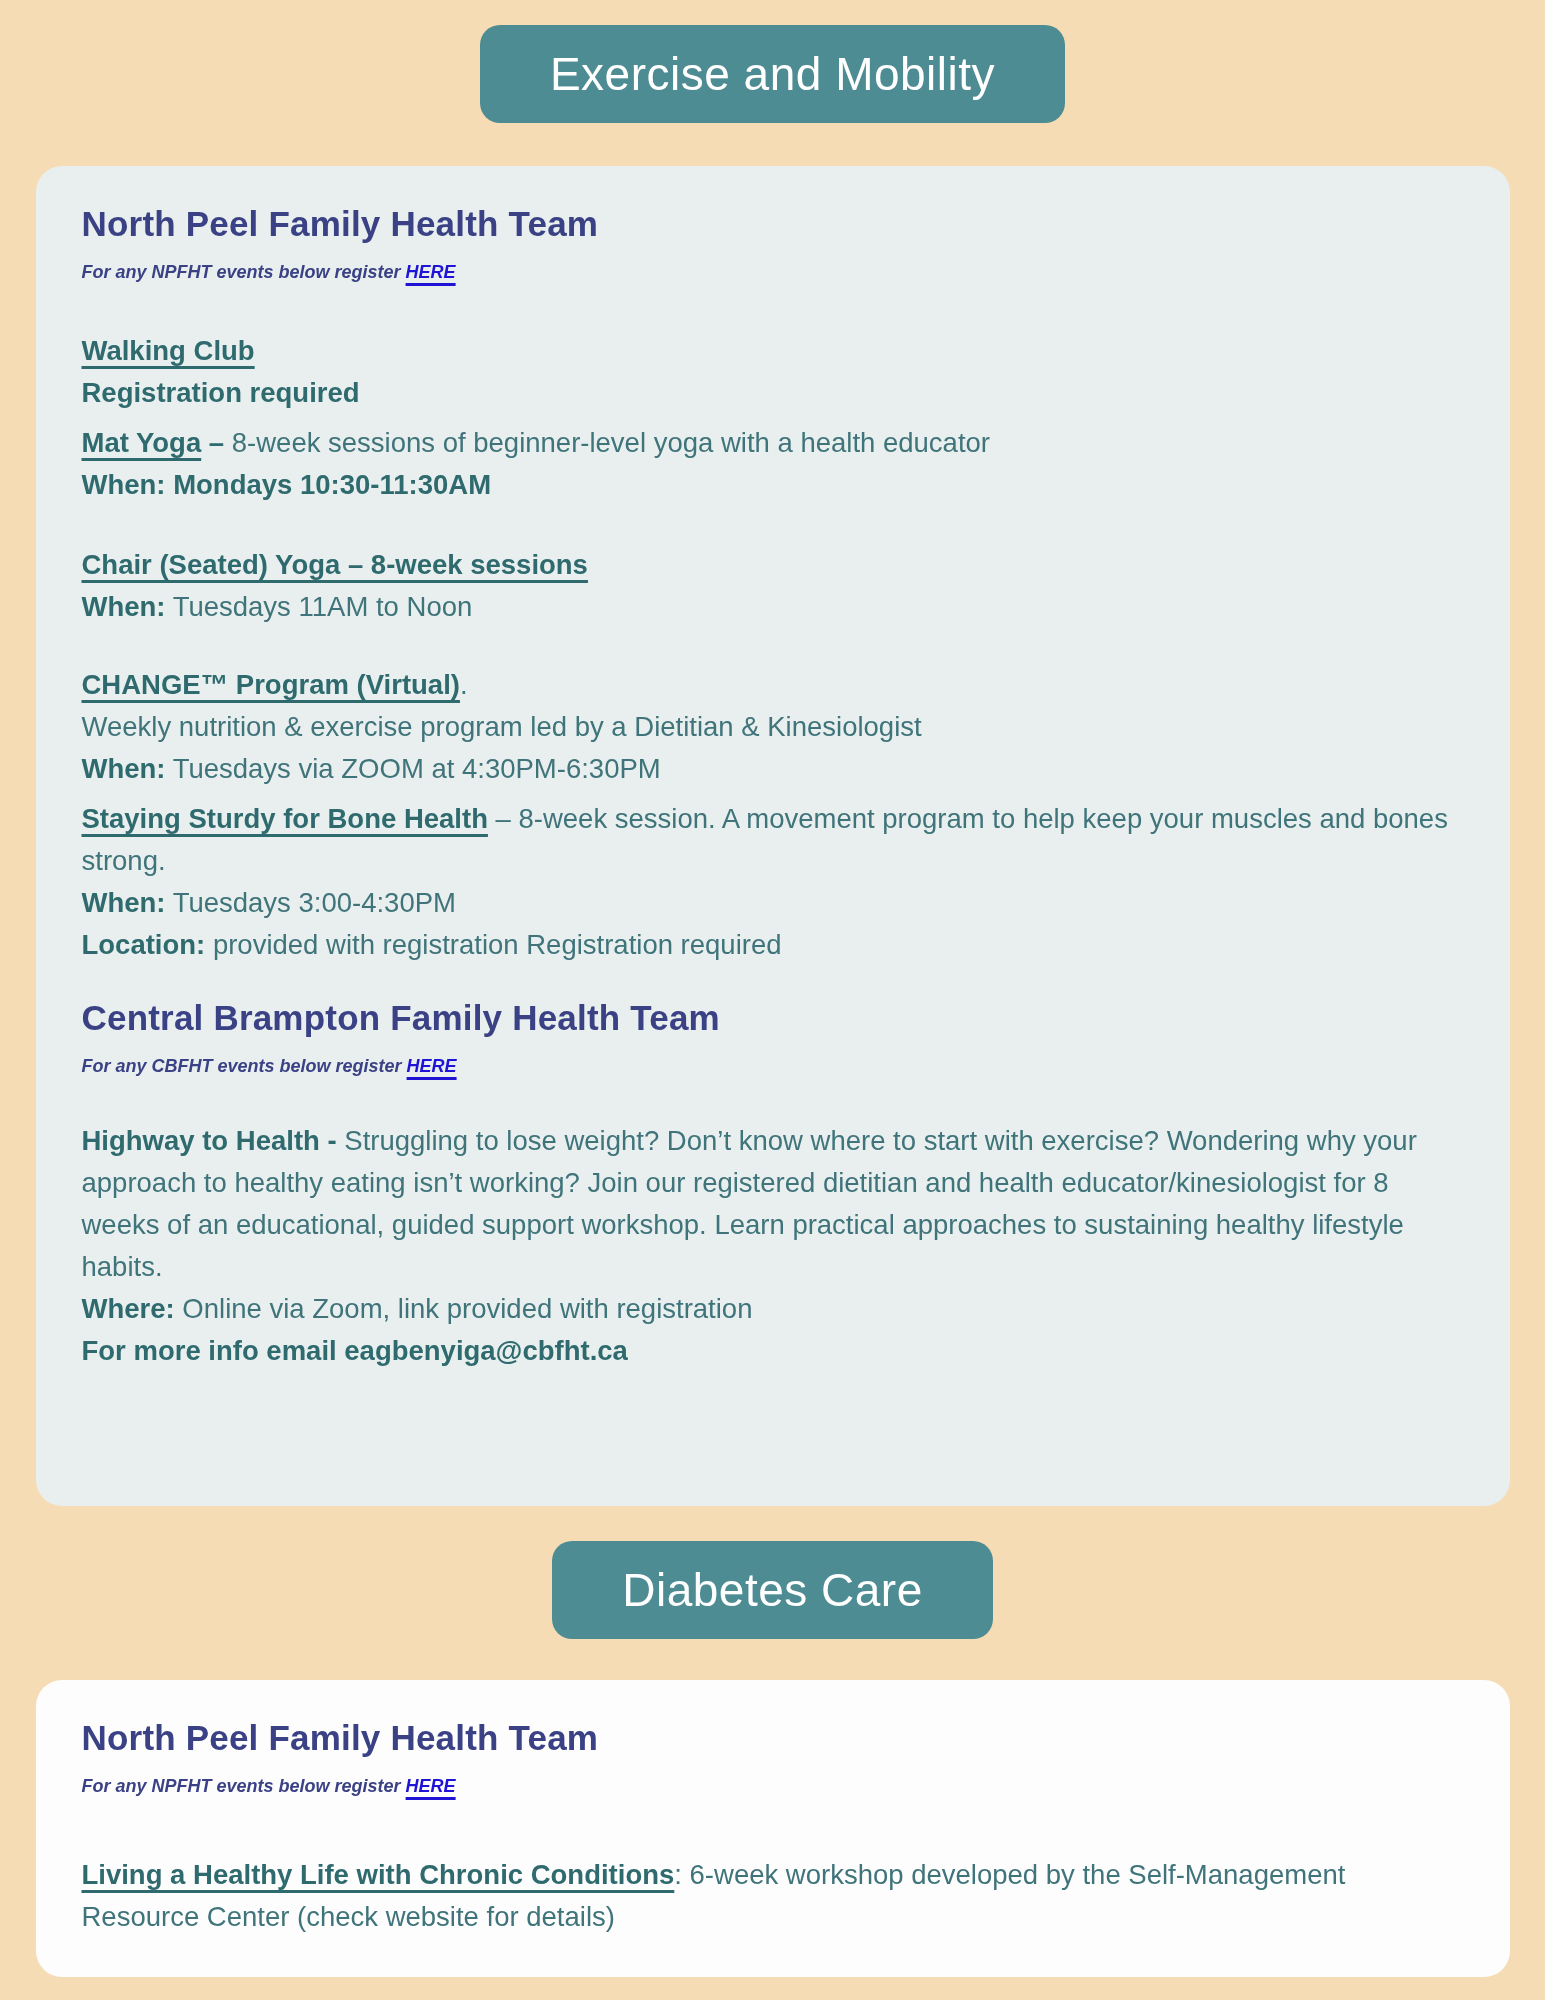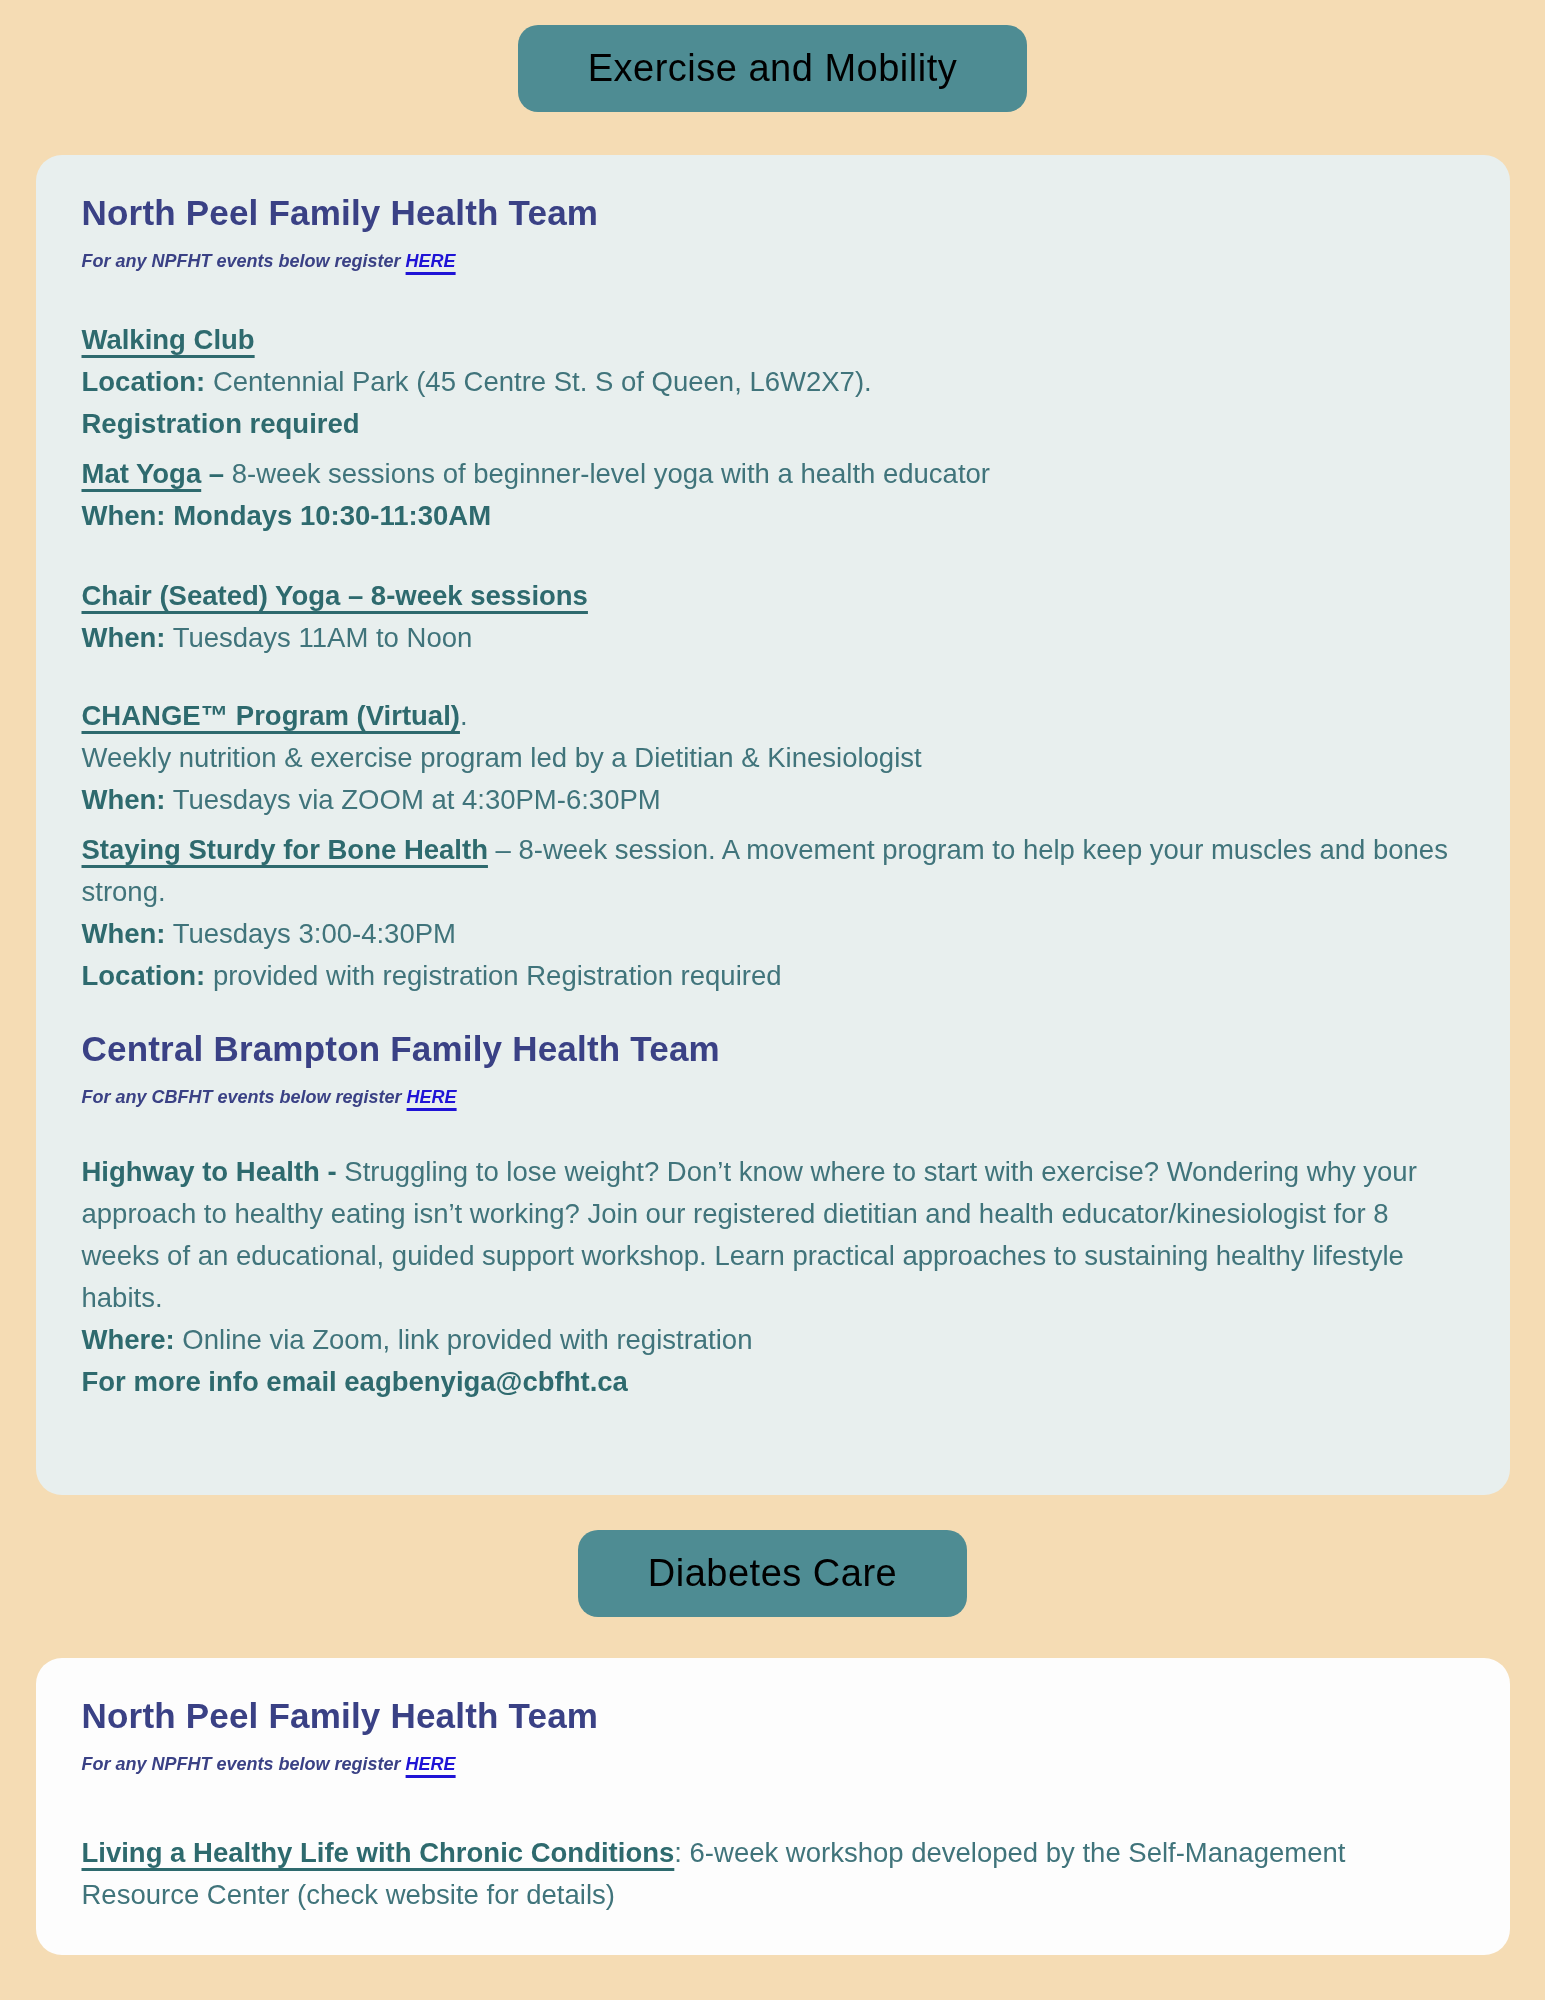--- a/index.html
+++ b/index.html
@@ -17,22 +17,22 @@
   body{
     width:1545px;height:2000px;
     background:var(--bg);
     font-family:"Liberation Sans", sans-serif;
     overflow:hidden;
   }
   .badge{
     width:fit-content;
     margin:0 auto;
     background:var(--badge);
-    color:#000000;
-    font-size:38px;
+    color:#ffffff;
+    font-size:46px;
     letter-spacing:0.5px;
     padding:22px 70px;
     border-radius:20px;
     text-align:right;
   }
   .badge-1{margin-top:25px;}
   .badge-2{margin-top:35px;}
   .card{
     width:1474px;
     margin:0 auto;
@@ -92,21 +92,20 @@
 </head>
 <body>
 
 <div class="badge badge-1">Exercise and Mobility</div>
 
 <section class="card card-1">
     <p class="team-heading"><span class="heading">North Peel Family Health Team</span></p>
     <p class="team-sub"><span class="italic">For any NPFHT events below register </span><a href="#" class="link">HERE</a></p>
     <div class="spacer" style="height: 34px;"></div>
     <p class="line"><span class="bold-underline">Walking Club</span></p>
-    <p class="line"><span class="bold">Location:</span><span class="normal"> Centennial Park (45 Centre St. S of Queen, L6W2X7).</span></p>
     <p class="line"><span class="bold">Registration required</span></p>
     <div class="spacer" style="height: 8px;"></div>
     <p class="line"><span class="bold-underline">Mat Yoga</span><span class="bold"> – </span><span class="normal">8-week sessions of beginner-level yoga with a health educator</span></p>
     <p class="line"><span class="bold">When: Mondays 10:30-11:30AM</span></p>
     <div class="spacer" style="height: 38px;"></div>
     <p class="line"><span class="bold-underline">Chair (Seated) Yoga – 8-week sessions</span></p>
     <p class="line"><span class="bold">When:</span><span class="normal"> Tuesdays 11AM to Noon</span></p>
     <div class="spacer" style="height: 36px;"></div>
     <p class="line"><span class="bold-underline">CHANGE™ Program (Virtual)</span><span class="normal">.</span></p>
     <p class="line"><span class="normal">Weekly nutrition &amp; exercise program led by a Dietitian &amp; Kinesiologist</span></p>

